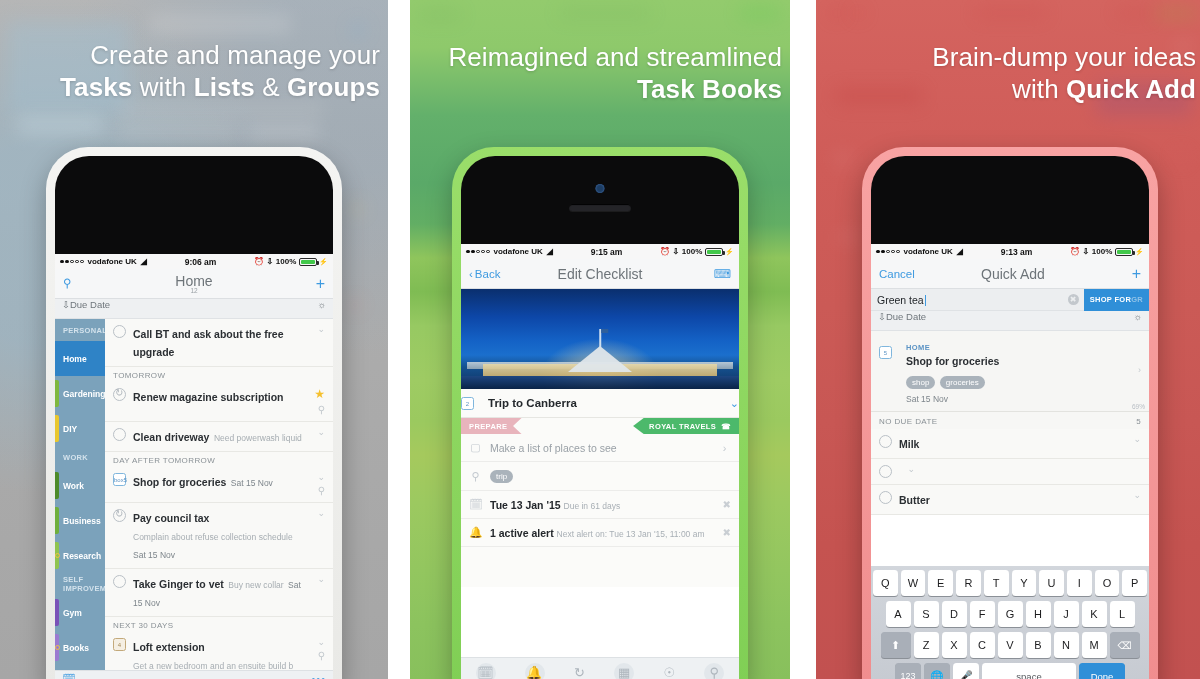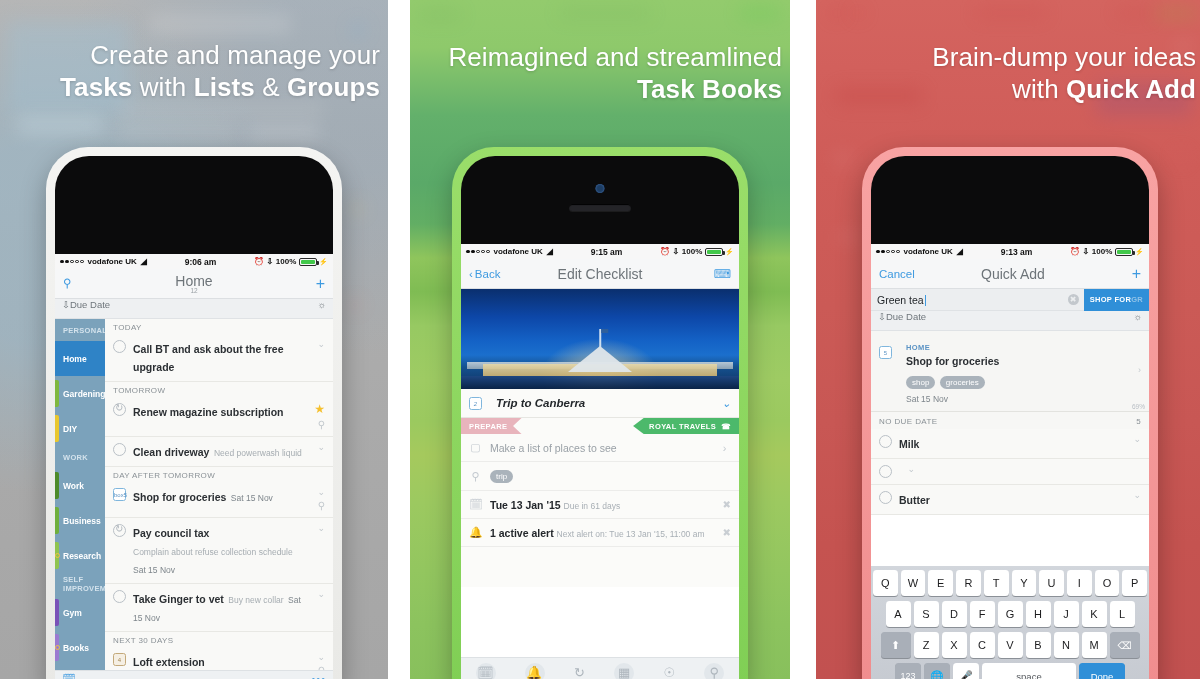--- a/index.html
+++ b/index.html
@@ -147,22 +147,22 @@
   .ph-base{ position:absolute; left:8%; right:8%; bottom:13px; height:12px;
             background:linear-gradient(180deg,#e6d7a8,#cdb271); opacity:.92;}
   .ph-wings{ position:absolute; left:2%; right:2%; bottom:20px; height:7px;
              background:linear-gradient(180deg,#cfd8dd,#9fb0bb); opacity:.85;}
   .ph-water{ position:absolute; left:0; right:0; bottom:0; height:13px;
              background:linear-gradient(180deg,rgba(30,70,130,.9),rgba(10,35,70,.95));}
   .ph-flag{ position:absolute; left:50%; transform:translateX(-50%); bottom:42px; width:1.5px; height:18px;
             background:#cfe0ef;}
   .ph-flag:after{content:'';position:absolute;left:1.5px;top:0;width:7px;height:4px;background:#2e5f9c;}
 
-  .te-title{ display:flex; align-items:center; gap:7px; padding:7px 8px; background:#fbfbf9;
-             border-bottom:1px solid #e6e6e2;font-style:italic;}
+  .te-title{ display:flex; align-items:center; gap:7px; padding:7px 0; background:#fbfbf9;
+             border-bottom:1px solid #e6e6e2;}
   .te-title .t{ flex:1; font-size:11.5px; font-weight:700; color:#24282c;}
   .ribbons{ position:relative; height:16px; background:#fbfbf9; }
   .rib-l{ position:absolute; left:0; top:0; height:16px; background:#e8b4bc; color:#fff;
           font-size:7.5px; font-weight:700; letter-spacing:.4px; display:flex; align-items:center;
           padding:0 14px 0 8px; clip-path:polygon(0 0,100% 0,86% 50%,100% 100%,0 100%);} 
   .rib-r{ position:absolute; right:0; top:0; height:16px; background:#4cb96b; color:#fff;
           font-size:7.5px; font-weight:700; letter-spacing:.4px; display:flex; align-items:center; gap:5px;
           padding:0 8px 0 16px; clip-path:polygon(10% 0,100% 0,100% 100%,10% 100%,0 50%);} 
   .te-row{ display:flex; align-items:center; gap:8px; padding:7px 8px; border-bottom:1px solid #ececeA;
            background:#fbfbf9; }
@@ -320,21 +320,20 @@
                   <span class="pip"></span>
                   <span>Books</span>
                 </div>
               <div class="sb-item sect">
                   <span>SPORTS</span>
                 </div>
 
             </div>
 
             <div class="list">
-              <div class="sec">TODAY</div>
               <div class="row">
                 <span class="chk"></span>
                 <span class="rtxt">
                   <span class="rtitle">Call BT and ask about the free upgrade</span>
                 </span>
                 <span class="rmeta"><span class="chev">⌄</span></span>
               </div>
 
               <div class="sec">TOMORROW</div>
               <div class="row">

